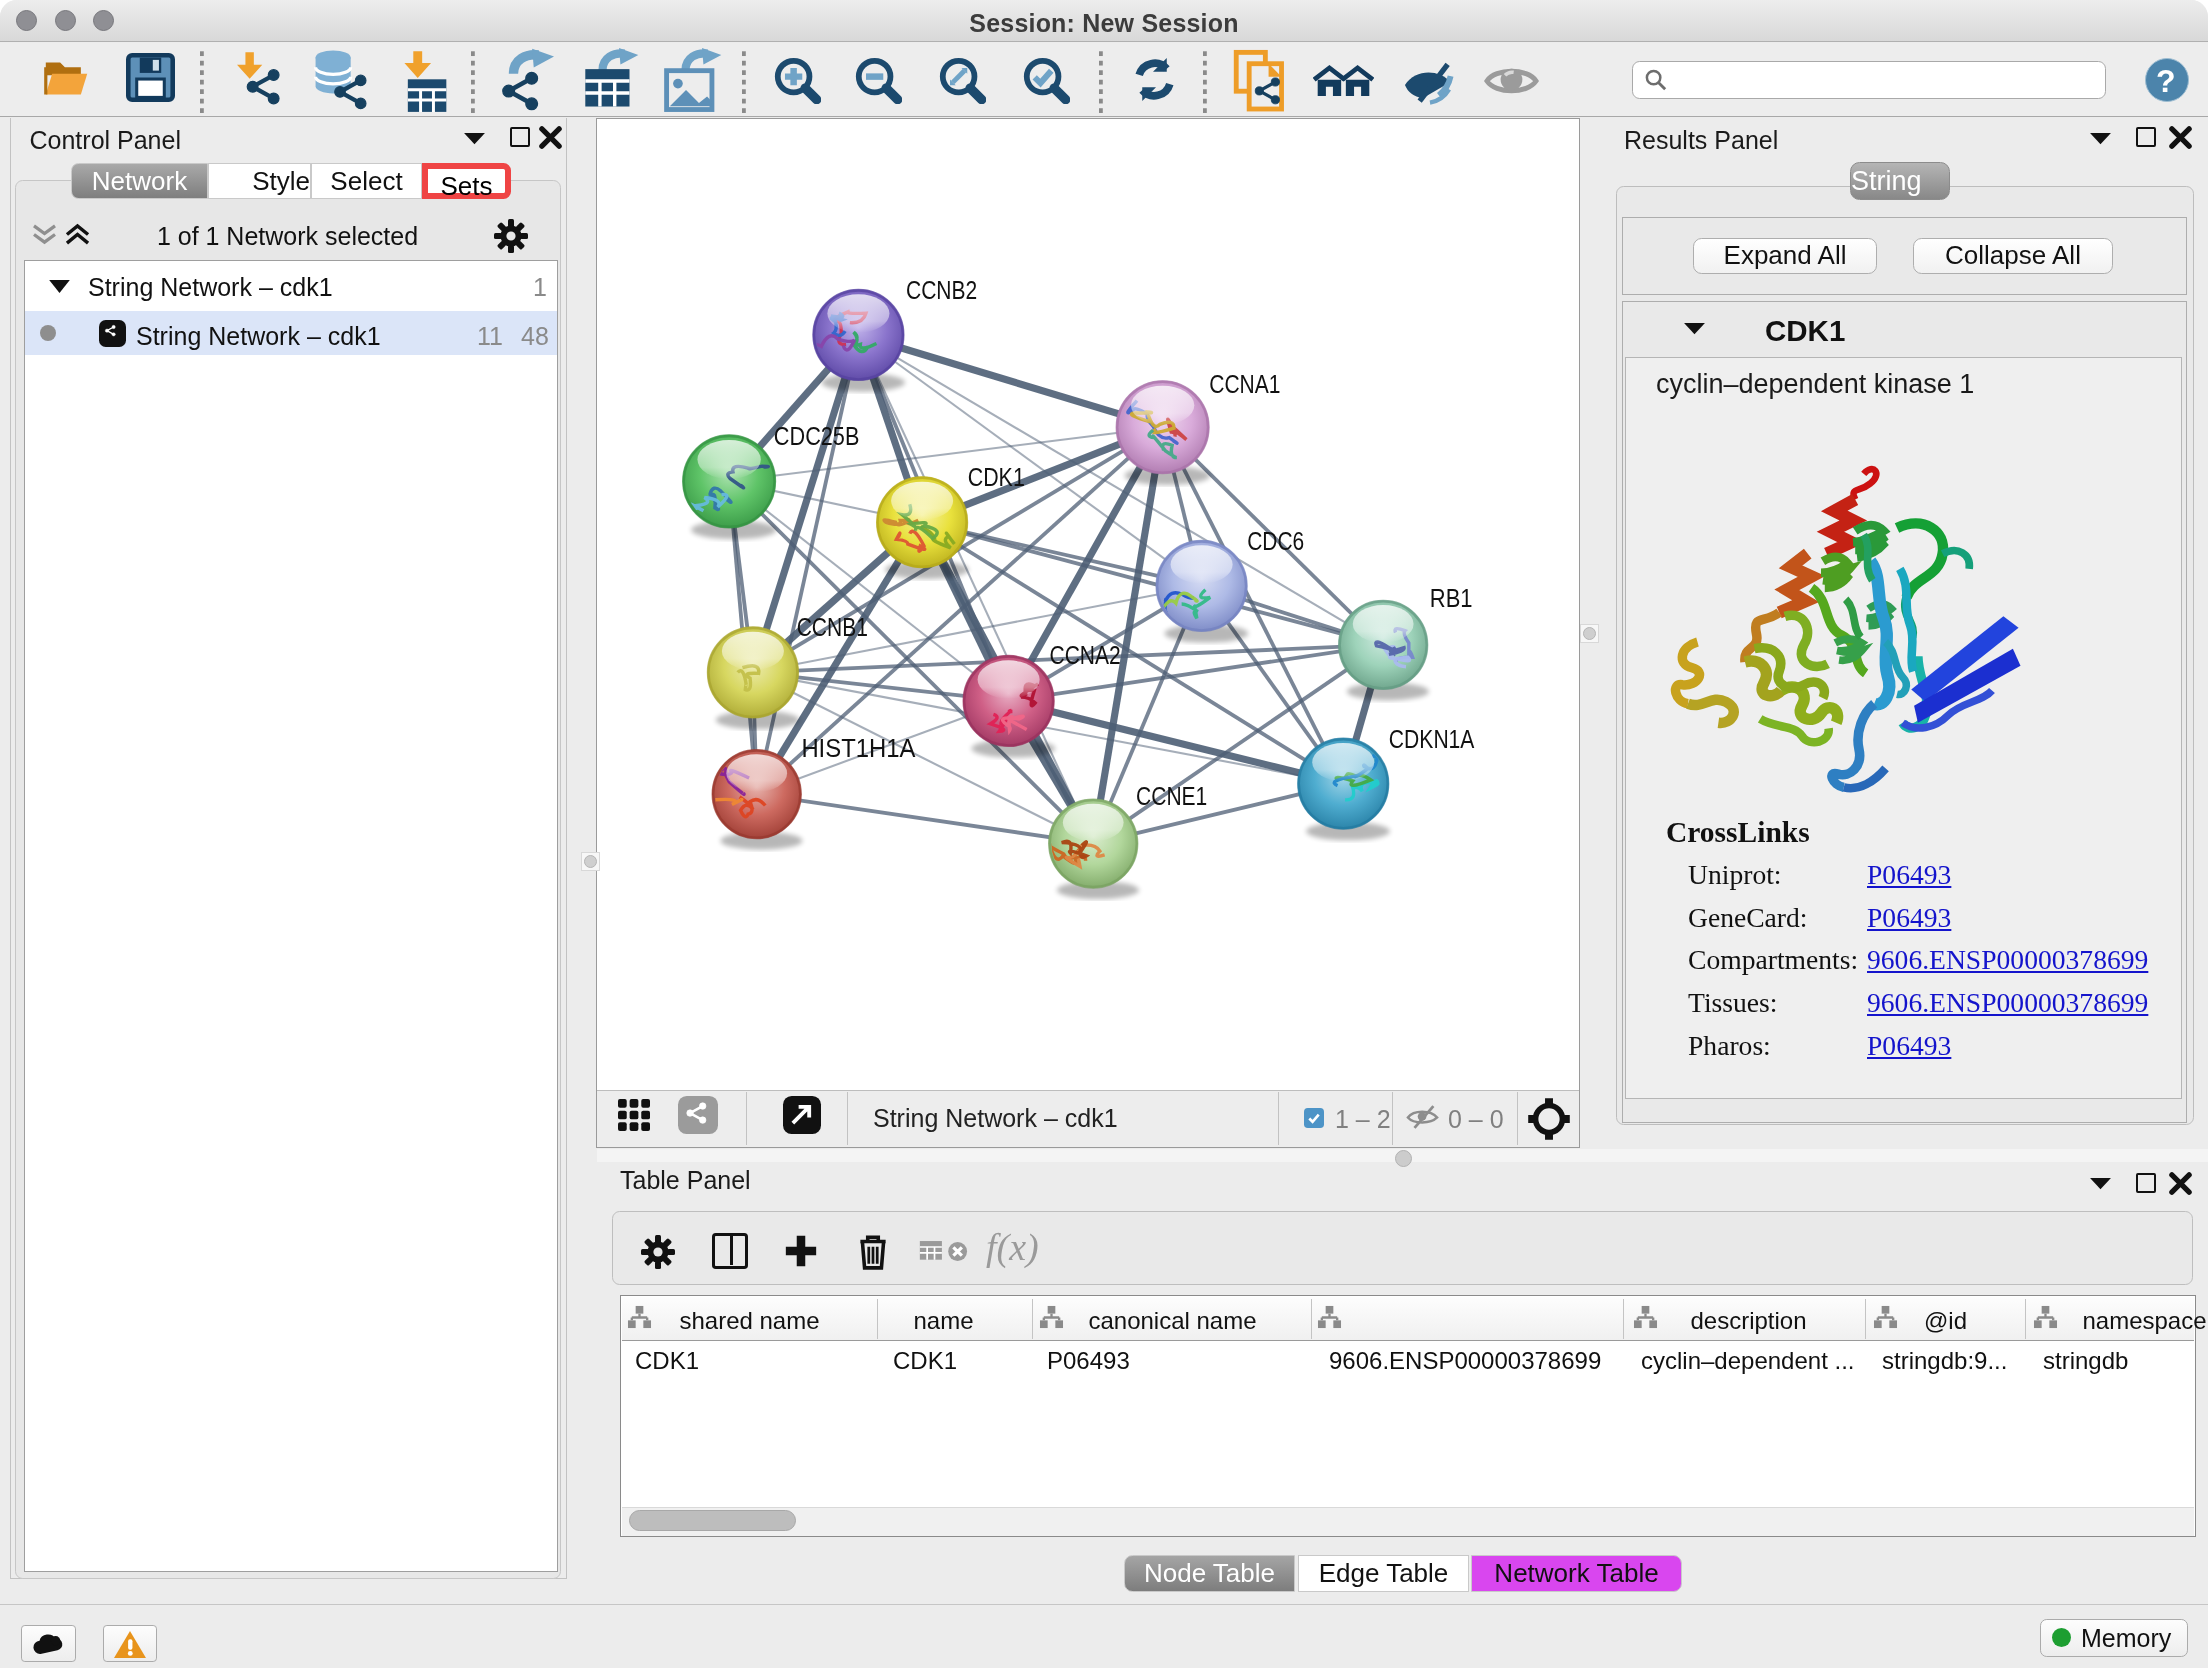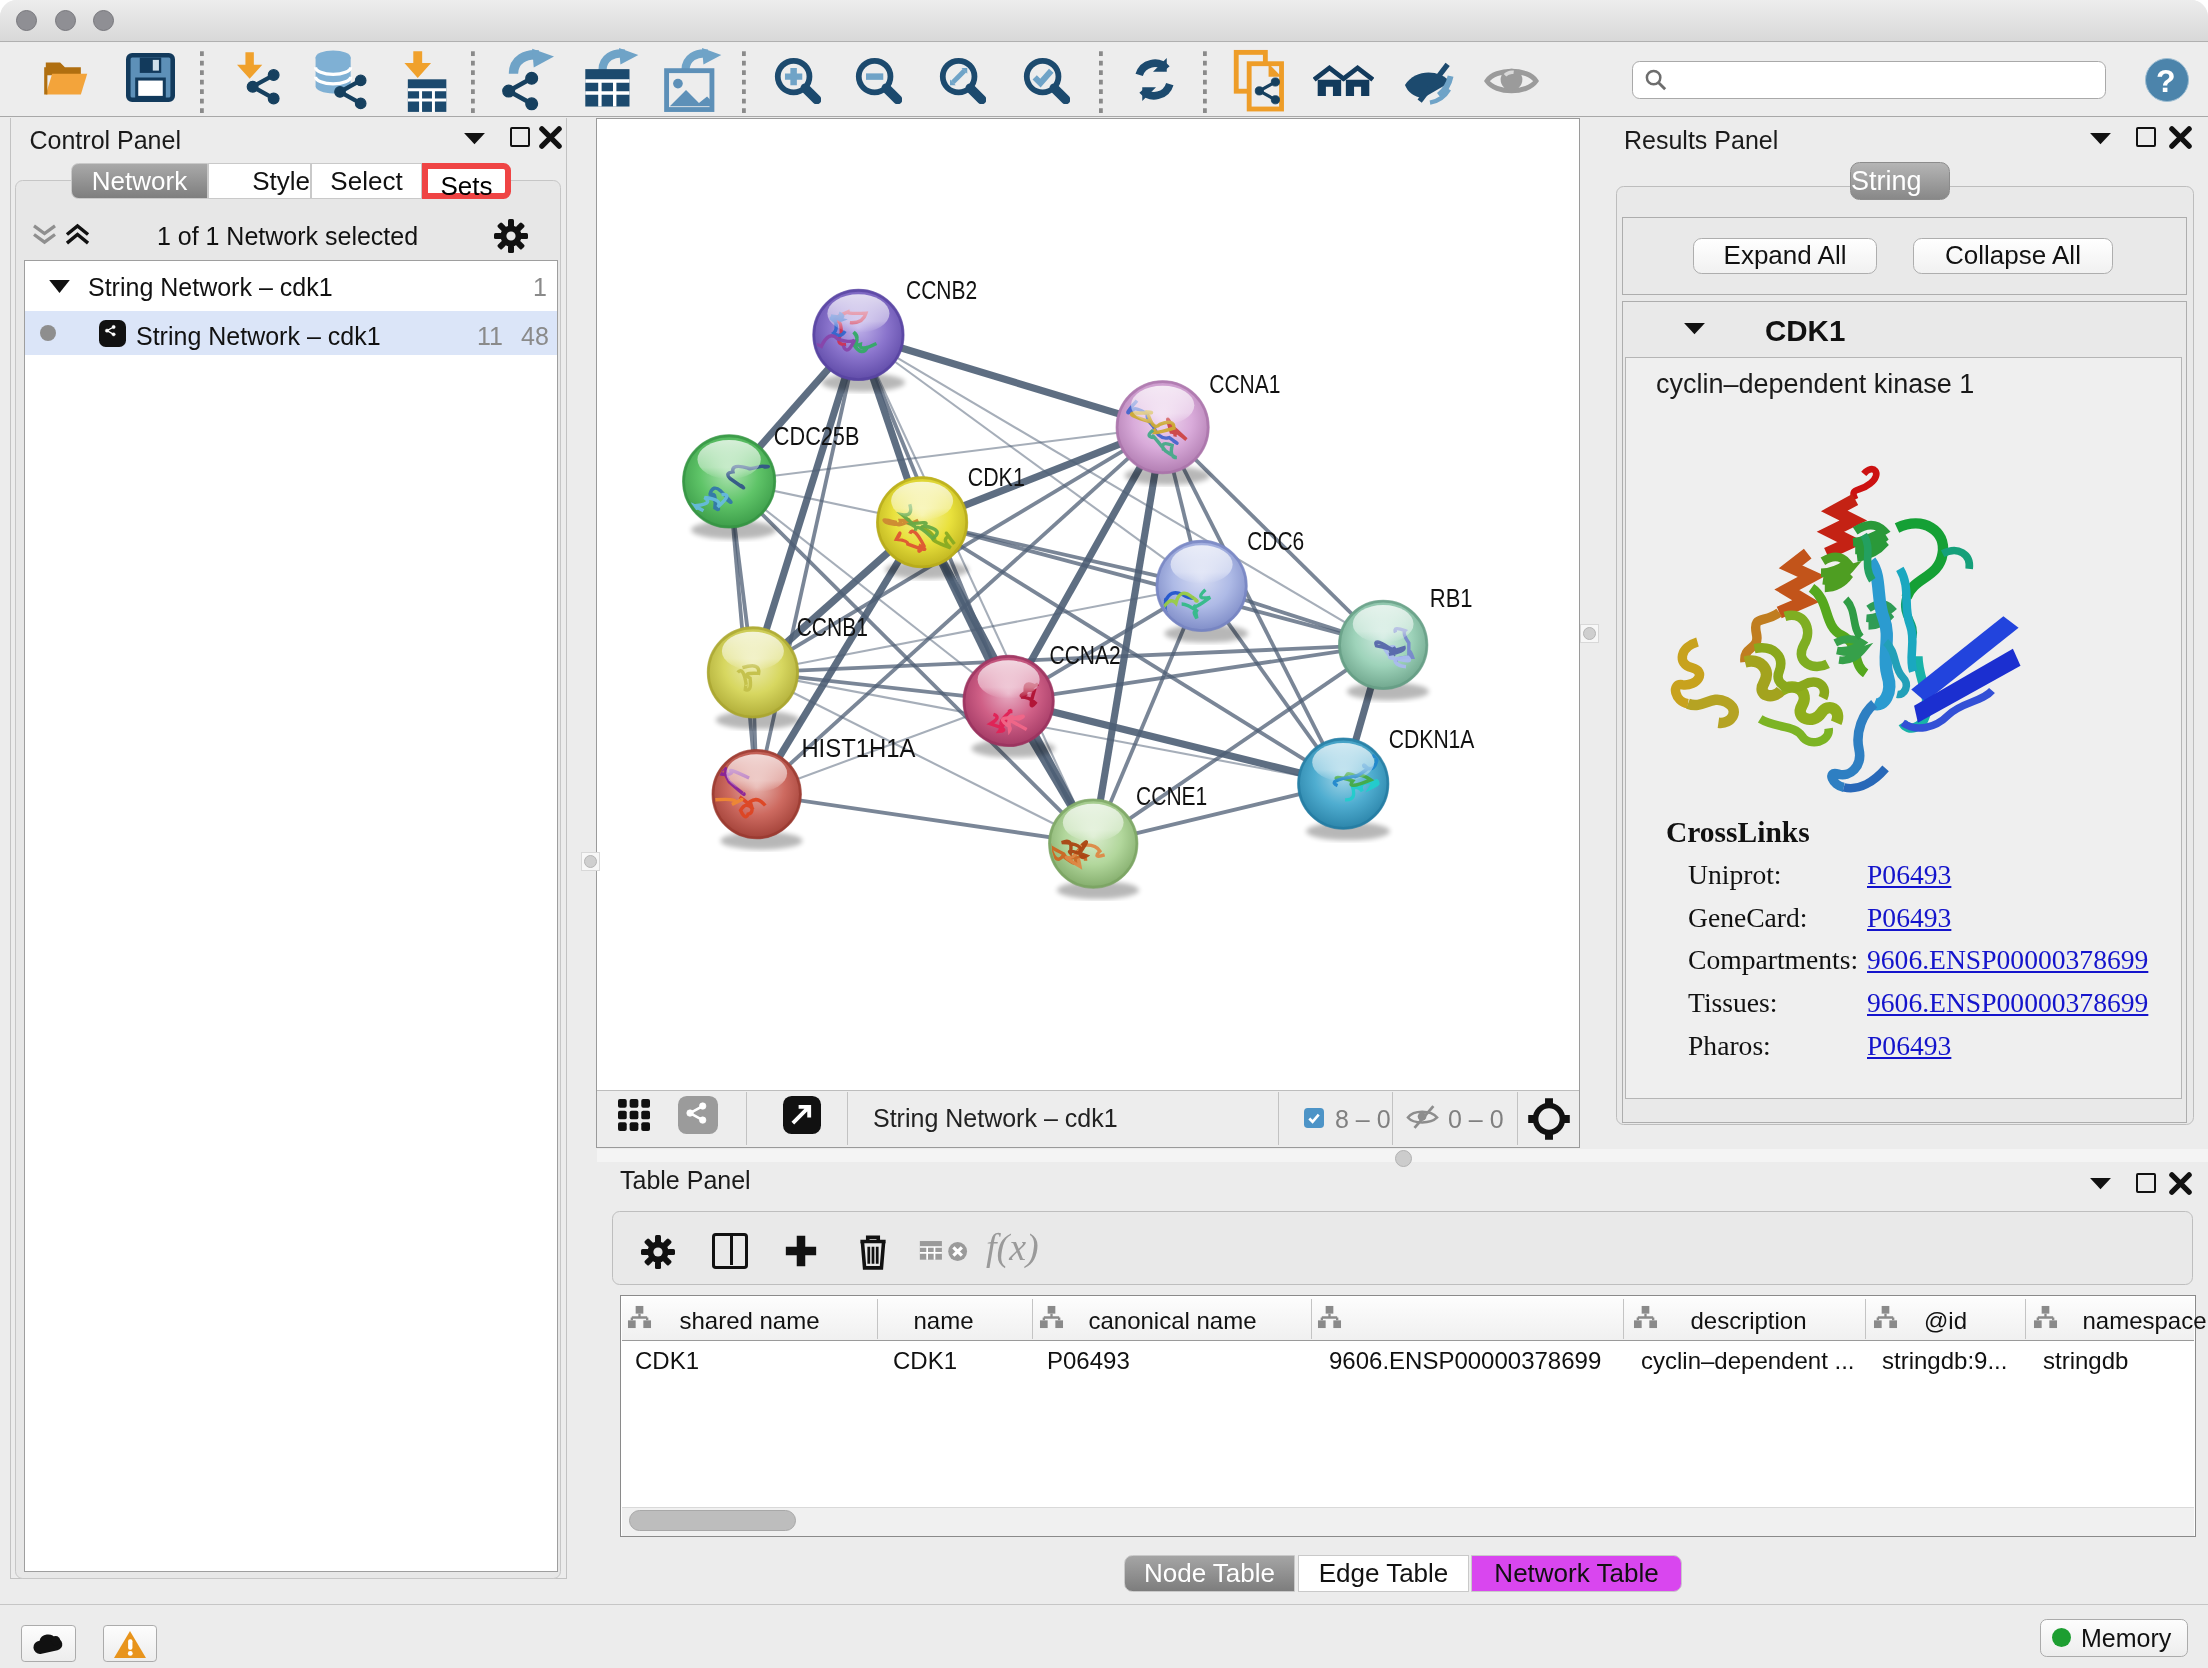--- a/index.html
+++ b/index.html
@@ -1,20 +1,21 @@
 <!DOCTYPE html>
 <html style="font-size:15px"><head><meta charset="utf-8"><style>
 *{margin:0;padding:0;box-sizing:border-box}
 body{width:2208px;height:1668px;background:#fff;font-family:"Liberation Sans",sans-serif;overflow:hidden}
 </style></head><body>
 <div style="position:absolute;left:0;top:0;width:2208px;height:1668px;background:#ececec;border-radius:17px 17px 0 0;overflow:hidden">
 <div style="position:absolute;left:0px;top:0px;width:2208px;height:42px;background:linear-gradient(#ededed,#d8d8d8);border-bottom:1px solid #b0b0b0"></div>
 <div style="position:absolute;left:16px;top:9.5px;width:21px;height:21px;border-radius:50%;background:#8f8f94;border:1px solid #77777c"></div>
 <div style="position:absolute;left:55px;top:9.5px;width:21px;height:21px;border-radius:50%;background:#8f8f94;border:1px solid #77777c"></div>
 <div style="position:absolute;left:93px;top:9.5px;width:21px;height:21px;border-radius:50%;background:#8f8f94;border:1px solid #77777c"></div>
+<div style="position:absolute;left:0px;top:8.6px;font:700 25px 'Liberation Sans',sans-serif;color:#3c3c3c;white-space:nowrap;width:2208px;text-align:center;letter-spacing:0.2px">Session: New Session</div>
 <div style="position:absolute;left:0px;top:43px;width:2208px;height:74px;background:#ededed;border-bottom:1.9px solid #a8a8a8"></div>
 <svg style="position:absolute;left:41px;top:53px;" width="51" height="51" viewBox="0 0 32 32">
       <path d="M3 6 h9 l3 3 h10 v5 H3 z" fill="#b06f10"></path>
       <path d="M3 26 L7 13 H29 L25 26 Z" fill="#f3a43b"></path>
       <path d="M3 26 L3 9" stroke="#b06f10" stroke-width="2"></path>
     </svg>
 <svg style="position:absolute;left:126px;top:53px;" width="49" height="49" viewBox="0 0 32 32">
       <rect x="1.5" y="1.5" width="29" height="29" rx="2.5" fill="#5d90b8" stroke="#123a5c" stroke-width="3"></rect>
       <rect x="9" y="3" width="14" height="10" fill="#123a5c"></rect>
       <rect x="17.5" y="4.5" width="4" height="7" fill="#cfe0ec"></rect>
@@ -274,21 +275,21 @@
 <svg style="position:absolute;left:789px;top:1102px;" width="25" height="25" viewBox="0 0 26 26">
       <path d="M4 22 L19 7 M10 5 H21 V16" stroke="#fff" stroke-width="4" fill="none"></path>
     </svg>
 <div style="position:absolute;left:847px;top:1092px;width:1px;height:53px;background:#c2c2c2"></div>
 <div style="position:absolute;left:873px;top:1104px;font:400 25px 'Liberation Sans',sans-serif;color:#222;white-space:nowrap;">String Network – cdk1</div>
 <div style="position:absolute;left:1278px;top:1092px;width:1px;height:53px;background:#c2c2c2"></div>
 <div style="position:absolute;left:1304px;top:1108px;width:20px;height:20px;background:#4d94c7;border-radius:3.8px"></div>
 <svg style="position:absolute;left:1306px;top:1110px;" width="16" height="16" viewBox="0 0 17 17">
       <path d="M3.5 9 L7 12.5 L13.5 5" stroke="#fff" stroke-width="2.8" fill="none"></path>
     </svg>
-<div style="position:absolute;left:1335px;top:1105px;font:400 25px 'Liberation Sans',sans-serif;color:#808080;white-space:nowrap;">8 – 0</div>
+<div style="position:absolute;left:1335px;top:1105px;font:400 25px 'Liberation Sans',sans-serif;color:#808080;white-space:nowrap;">1 – 2</div>
 <div style="position:absolute;left:1392px;top:1092px;width:1px;height:53px;background:#c2c2c2"></div>
 <svg style="position:absolute;left:1406px;top:1103px;" width="34" height="27" viewBox="0 0 36 26">
       <path d="M2 14 C8 6 26 6 33 14 C26 21 8 21 2 14 Z" fill="none" stroke="#8d8d8d" stroke-width="2.6"></path>
       <circle cx="17" cy="13" r="4.6" fill="#8d8d8d"></circle>
       <path d="M29 2 L9 25" stroke="#8d8d8d" stroke-width="3"></path>
     </svg>
 <div style="position:absolute;left:1448px;top:1105px;font:400 25px 'Liberation Sans',sans-serif;color:#808080;white-space:nowrap;">0 – 0</div>
 <div style="position:absolute;left:1517px;top:1092px;width:1px;height:53px;background:#c2c2c2"></div>
 <svg style="position:absolute;left:1527px;top:1097px;" width="44" height="44" viewBox="0 0 36 36">
       <circle cx="18" cy="18" r="11" fill="none" stroke="#111" stroke-width="4.6"></circle>

